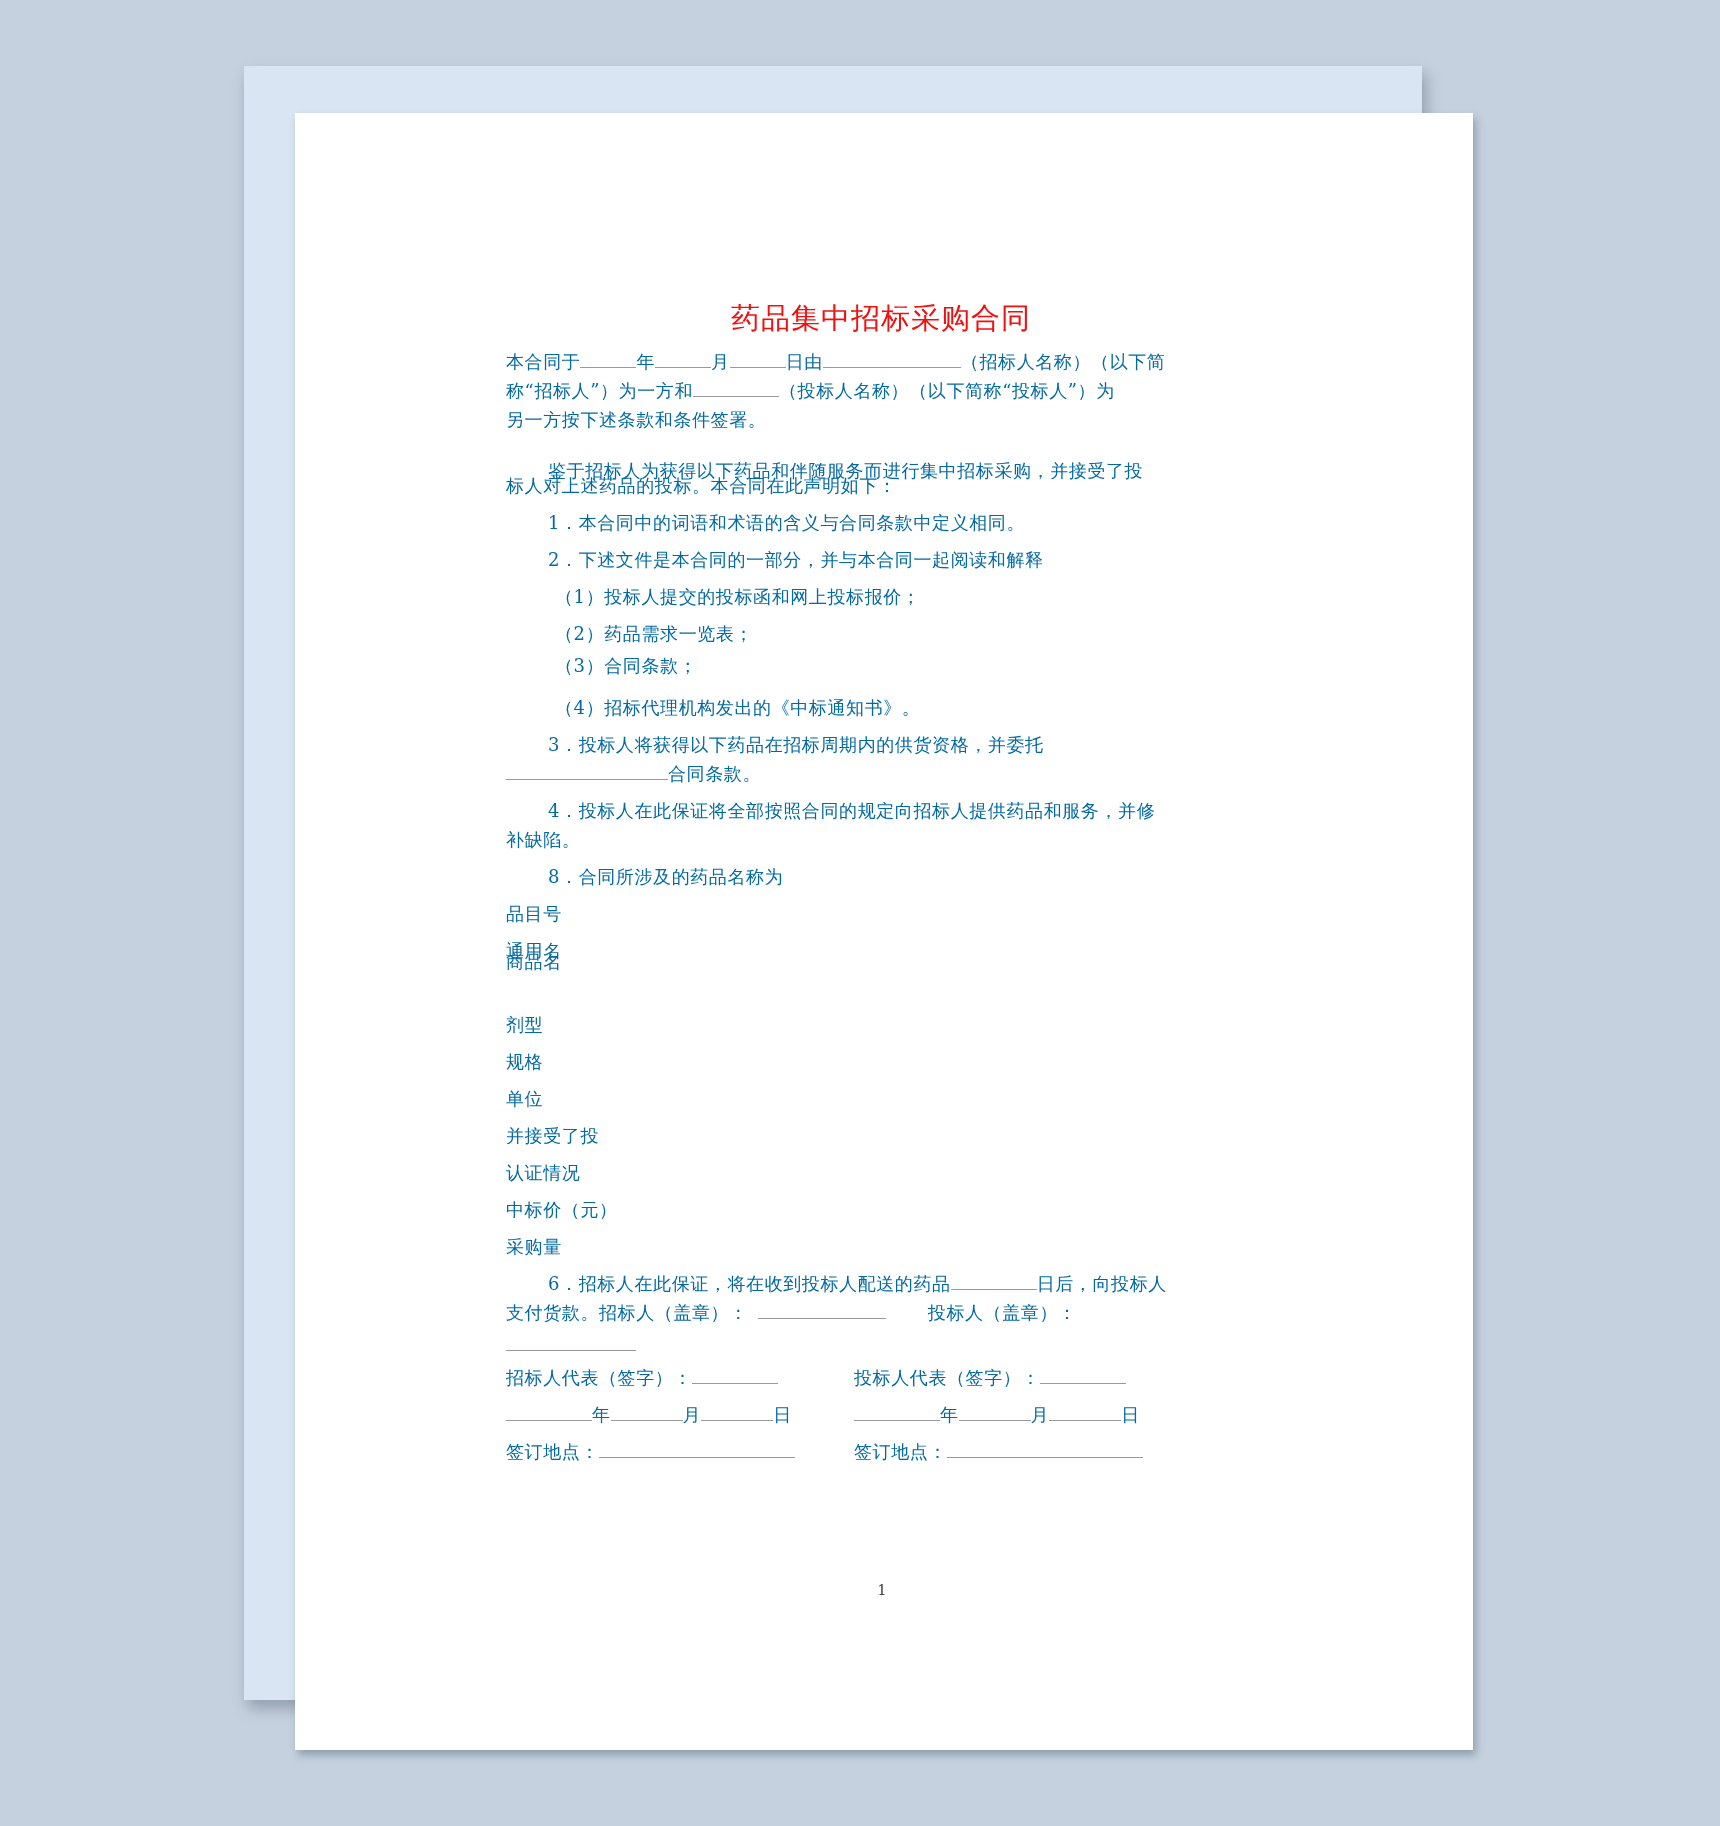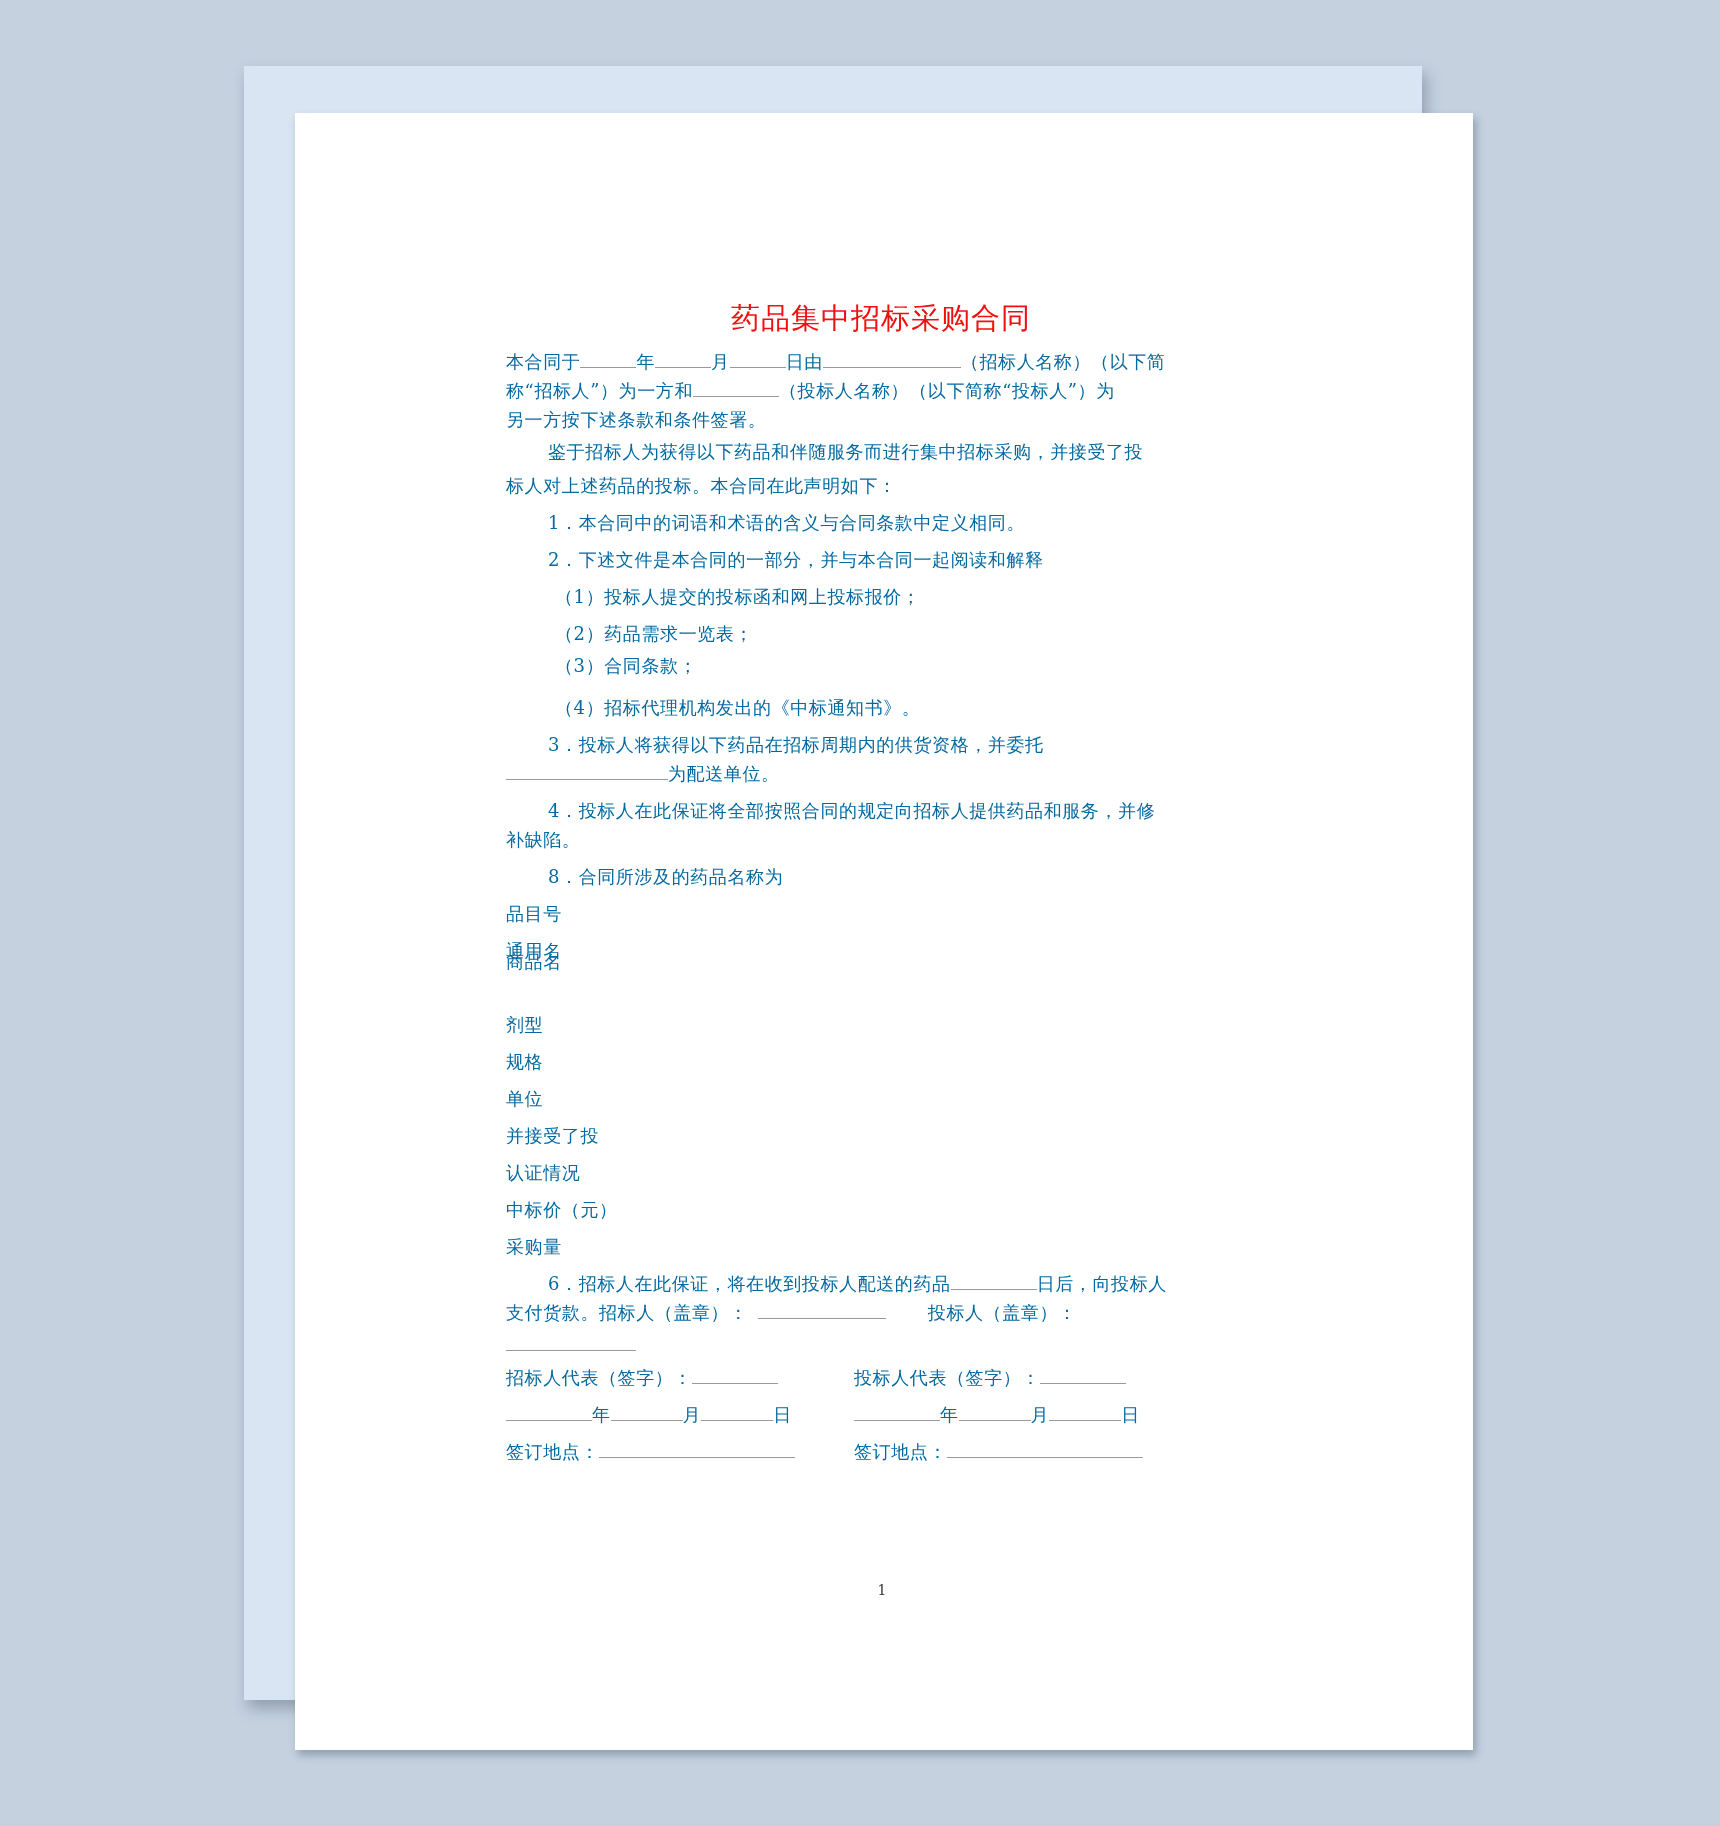--- a/index.html
+++ b/index.html
@@ -45,33 +45,33 @@
 <div class="title">药品集中招标采购合同</div>
 
 <div class="ln" style="top:348px">
   <span>本合同于</span><span class="blank" style="width:56px"></span><span>年</span><span class="blank" style="width:56px"></span><span>月</span><span class="blank" style="width:56px"></span><span>日由</span><span class="blank" style="width:138px"></span><span>（招标人名称）（以下简</span>
 </div>
 <div class="ln" style="top:377px">
   <span>称“招标人”）为一方和</span><span class="blank" style="width:86px"></span><span>（投标人名称）（以下简称“投标人”）为</span>
 </div>
 <div class="ln" style="top:406px">另一方按下述条款和条件签署。</div>
 
-<div class="ln ind" style="top:438px">鉴于招标人为获得以下药品和伴随服务而进行集中招标采购，并接受了投</div>
+<div class="ln ind" style="top:457px">鉴于招标人为获得以下药品和伴随服务而进行集中招标采购，并接受了投</div>
 <div class="ln" style="top:472px">标人对上述药品的投标。本合同在此声明如下：</div>
 
 <div class="ln ind" style="top:509px">1．本合同中的词语和术语的含义与合同条款中定义相同。</div>
 <div class="ln ind" style="top:546px">2．下述文件是本合同的一部分，并与本合同一起阅读和解释</div>
 <div class="ln ind2" style="top:583px">（1）投标人提交的投标函和网上投标报价；</div>
 <div class="ln ind2" style="top:620px">（2）药品需求一览表；</div>
 <div class="ln ind2" style="top:652px">（3）合同条款；</div>
 <div class="ln ind2" style="top:694px">（4）招标代理机构发出的《中标通知书》。</div>
 
 <div class="ln ind" style="top:731px">3．投标人将获得以下药品在招标周期内的供货资格，并委托</div>
 <div class="ln" style="top:760px">
-  <span class="blank" style="width:162px"></span><span>为配送单位。</span>
+  <span class="blank" style="width:162px"></span><span>合同条款。</span>
 </div>
 
 <div class="ln ind" style="top:797px">4．投标人在此保证将全部按照合同的规定向招标人提供药品和服务，并修</div>
 <div class="ln" style="top:826px">补缺陷。</div>
 
 <div class="ln ind" style="top:863px">8．合同所涉及的药品名称为</div>
 
 <div class="ln" style="top:900px">品目号</div>
 <div class="ln" style="top:937px">通用名</div>
 <div class="ln" style="top:948px">商品名</div>

